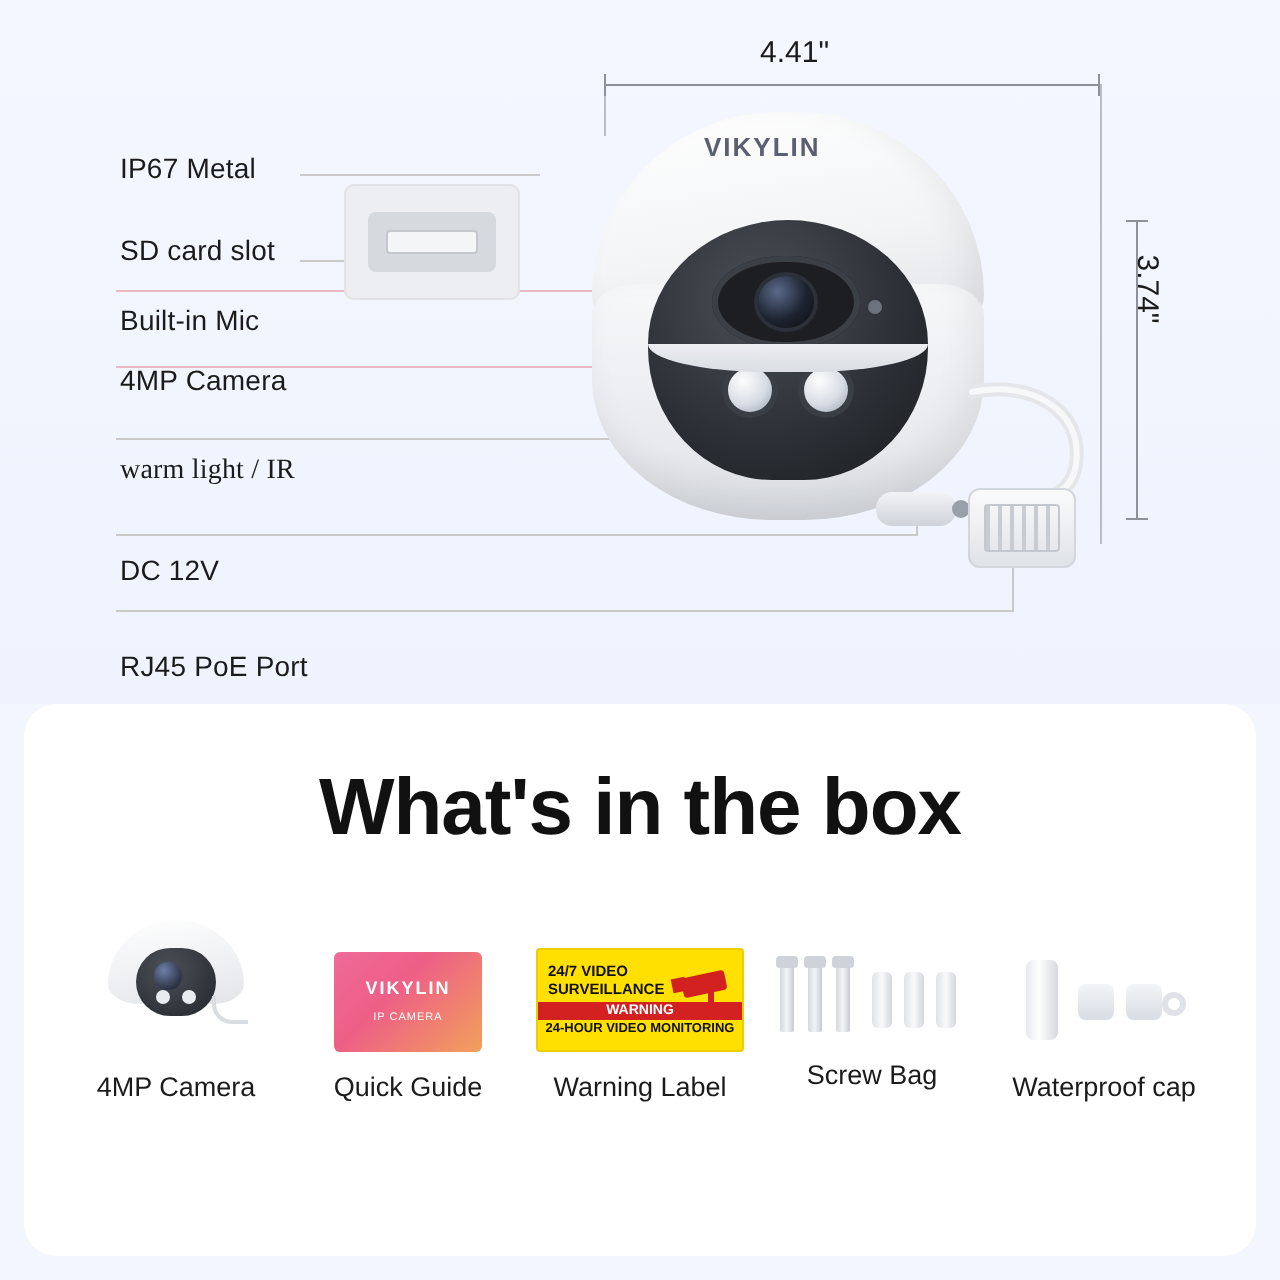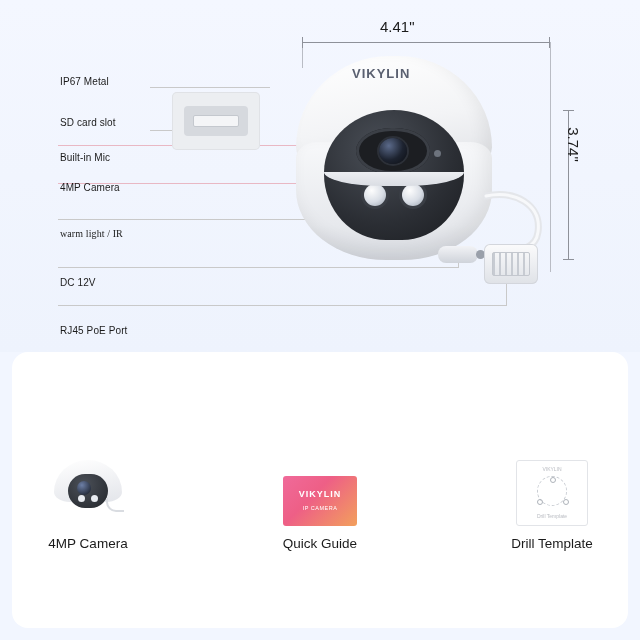--- a/index.html
+++ b/index.html
@@ -16,21 +16,21 @@
   .diagram {
     position: relative;
     width: 640px;
     height: 352px;
     background: linear-gradient(180deg,#f4f7ff 0%, #eef3fd 100%);
   }
 
   
   .callout {
     position: absolute;
-    font-size: 10px;
+    font-size: 14px;
     color: #1b1b1b;
     white-space: nowrap;
     letter-spacing: .1px;
   }
   .leader {
     position: absolute;
     height: 1px;
     background: #c9c9c9;
   }
   .leader.pink { background: #e9b8c4; }
@@ -380,20 +380,21 @@
       </svg>
     </div>
     <div class="dc-plug"></div>
     <div class="rj45">
       <div class="rj45-grid"></div>
     </div>
   </div>
 </div>
 
 <div class="box-panel">
+  <div class="box-title">What's in the box</div>
 
   <div class="items">
 
     <div class="item">
       <div class="item-art">
         <div class="mini-cam">
           <div class="mini-dome"></div>
           <div class="mini-face">
             <div class="mini-lens"></div>
             <div class="mini-led a"></div>
@@ -410,31 +411,58 @@
         <div class="guide">
           <div class="g-brand">
             <span>VIKYLIN</span><br>
             <span class="g-sub">IP CAMERA</span>
           </div>
         </div>
       </div>
       <div class="item-label">Quick Guide</div>
     </div>
 
+
     <div class="item">
       <div class="item-art">
-        <div class="drill">
-          <div class="d-top">VIKYLIN</div>
-          <div class="circ"></div>
-          <div class="hole h1"></div>
-          <div class="hole h2"></div>
-          <div class="hole h3"></div>
-          <div class="d-bot">Drill Template</div>
+        <div class="warn">
+          <div class="w1">24/7 VIDEO</div>
+          <div class="w1">SURVEILLANCE</div>
+          <div class="w-red">WARNING</div>
+          <div class="w2">24-HOUR VIDEO MONITORING</div>
+          <div class="cam-ico">
+            <div class="bdy"></div>
+              <div class="lns"></div>
+              <div class="mnt"></div>
+          </div>
         </div>
       </div>
-      <div class="item-label">Drill Template</div>
-    </div>
-
-
-
+      <div class="item-label">Warning Label</div>
+    </div>
+
+    <div class="item screwbag">
+      <div class="item-art">
+        <div class="screws">
+          <div class="screw s1"></div>
+          <div class="screw s2"></div>
+          <div class="screw s3"></div>
+          <div class="plug-an p1"></div>
+          <div class="plug-an p2"></div>
+          <div class="plug-an p3"></div>
+        </div>
+      </div>
+      <div class="item-label">Screw Bag</div>
+    </div>
+
+    <div class="item">
+      <div class="item-art">
+        <div class="wcap">
+          <div class="wc-tube"></div>
+          <div class="wc-nut n1"></div>
+          <div class="wc-nut n2"></div>
+          <div class="wc-ring"></div>
+        </div>
+      </div>
+      <div class="item-label">Waterproof cap</div>
+    </div>
 
   </div>
 </div>
 
 </body></html>

